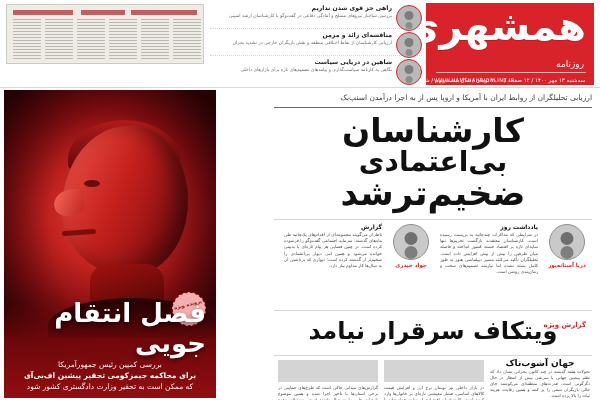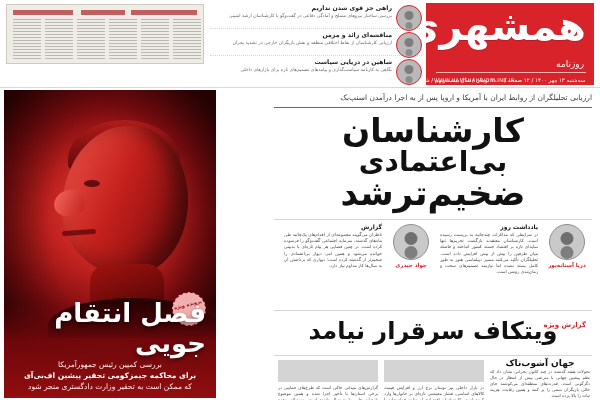--- a/index.html
+++ b/index.html
@@ -565,18 +565,18 @@
       <div class="photo-vignette"></div>
       <div class="photo-bottom"></div>
 
       <div class="stamp">پرونده ویژه</div>
 
       <div class="photo-head">فصل انتقام جویی</div>
 
       <div class="photo-deck">
         <span>بررسی کمپین رئیس جمهورآمریکا</span><br>
         <span class="em">برای محاکمه جیمزکومی تحقیر پیشین اف‌بی‌آی</span><br>
-        <span>که ممکن است به تحقیر وزارت دادگستری منجر شود</span>
+        <span>که ممکن است به تحقیر وزارت دادگستری کشور شود</span>
       </div>
     </div>
 
   </div>
 </div>
 
 </body></html>

